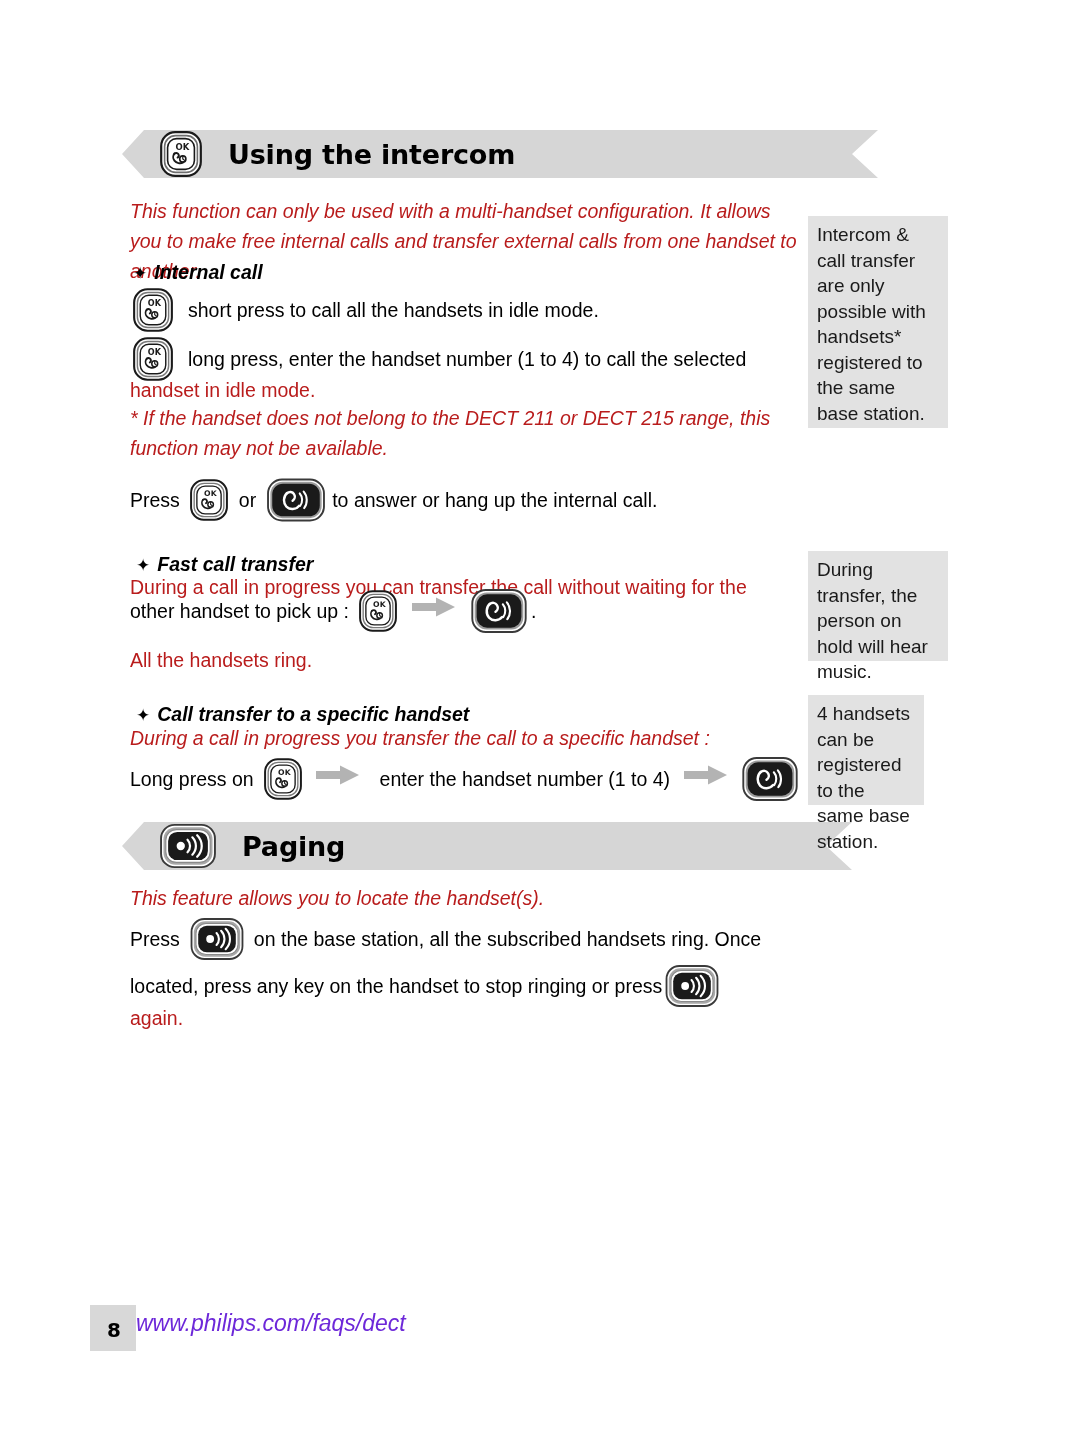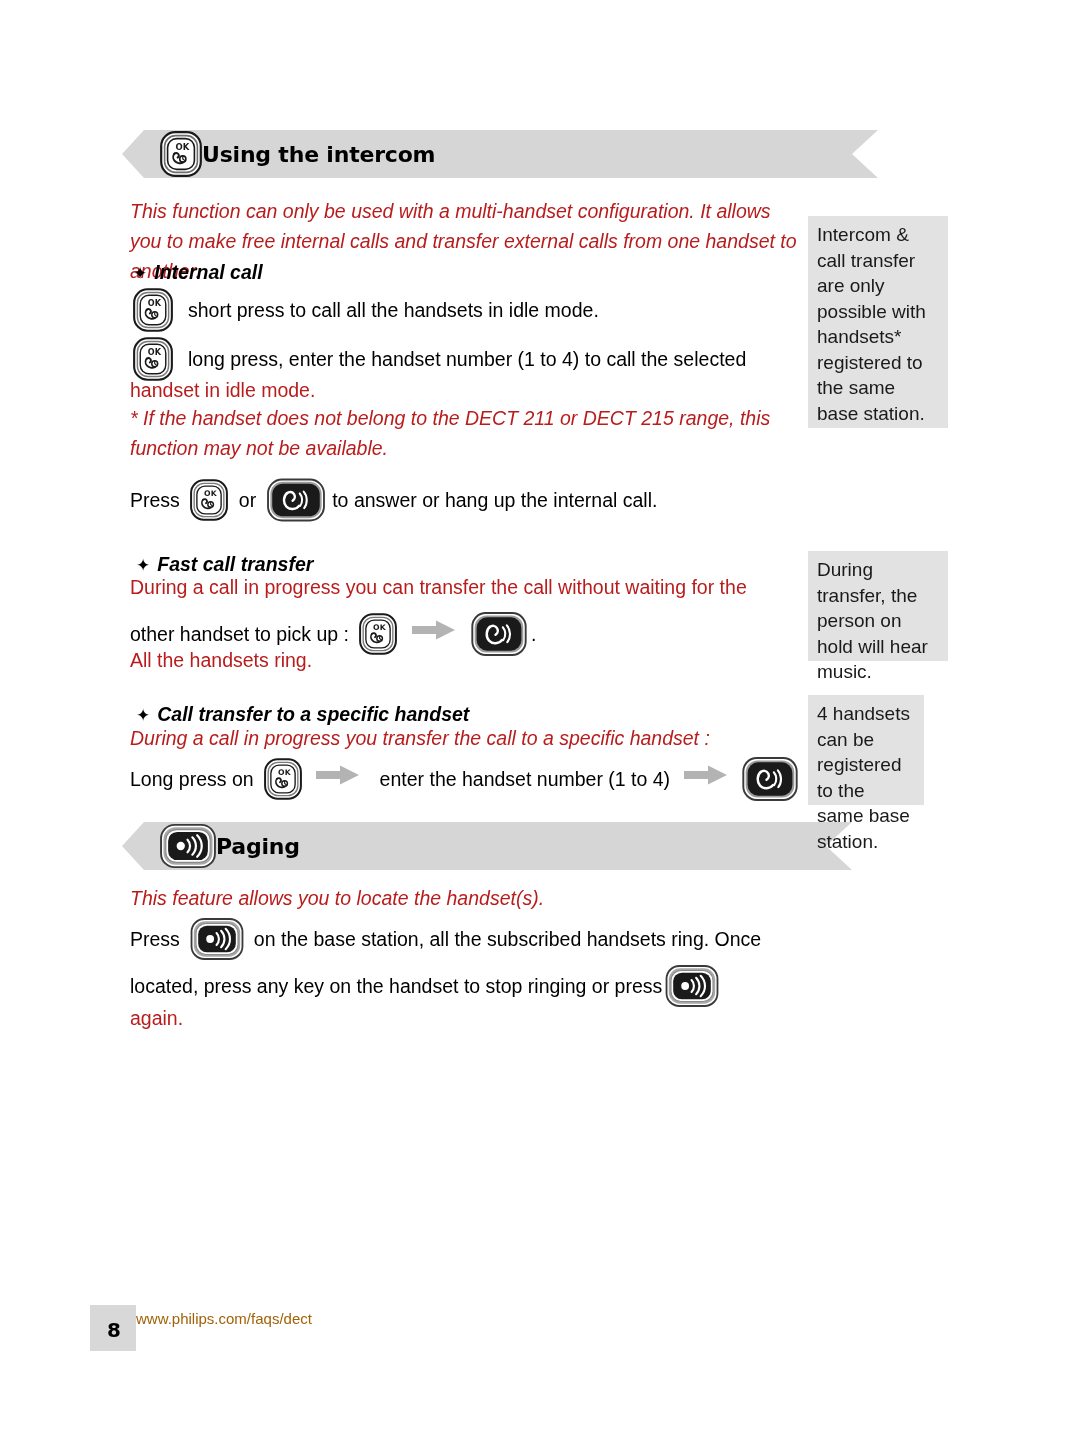--- a/index.html
+++ b/index.html
@@ -37,24 +37,24 @@
   .banner .banner-inner {
     position: relative;
     display: flex;
     align-items: center;
     height: 100%;
     padding-left: 38px;
   }
   .banner-title {
     font-family: "DejaVu Sans", sans-serif;
     font-weight: bold;
-    font-size: 22px;
+    font-size: 27px;
     letter-spacing: -0.2px;
     color: #000;
-    margin-left: 0;
+    margin-left: 26px;
     white-space: nowrap;
   }
 
   
   .icon {
     display: inline-block;
     vertical-align: middle;
     position: relative;
     flex: none;
   }
@@ -121,22 +121,23 @@
   .footer-num {
     position: absolute;
     font-family: "DejaVu Sans", sans-serif;
     font-weight: bold;
     font-size: 20px;
     color: #000;
   }
   .footer-url {
     position: absolute;
     font-family: "Liberation Sans", sans-serif;
-    font-size: 15px;
-    color: #a16207;
+    font-size: 23px;
+    color: #6d28d9;
+    font-style: italic;
   }
 </style>
 </head>
 <body>
 
 <div class="page">
 
   <div class="banner" style="left:122px; top:130px; width:756px;">
     <div class="banner-bg"></div>
     <div class="banner-inner">
@@ -244,21 +245,21 @@
     <span style="width:7px" class="gap"></span>
     <span>to answer or hang up the internal call.</span>
   </div>
 
   <div class="sub-head" style="left:136px; top:550px;">
     <span class="diamond">✦</span><span>Fast call transfer</span>
   </div>
 
   <div class="txt" style="left:130px; top:572px; width:680px;">During a call in progress you can transfer the call without waiting for the</div>
 
-  <div class="row" style="left:130px; top:612px;">
+  <div class="row" style="left:130px; top:589px;">
     <span>other handset to pick up :</span>
     <span style="width:10px" class="gap"></span>
     <span class="icon">
       <svg width="38" height="42" viewBox="0 0 42 46">
         <rect x="1.2" y="1.2" width="39.6" height="43.6" rx="14" ry="14" fill="#ffffff" stroke="#1a1a1a" stroke-width="2.2"></rect>
         <rect x="4.6" y="4.6" width="32.8" height="36.8" rx="11" ry="11" fill="none" stroke="#7a7a7a" stroke-width="1.5"></rect>
         <rect x="7.6" y="7.6" width="26.8" height="30.8" rx="9" ry="9" fill="none" stroke="#1a1a1a" stroke-width="1.5"></rect>
         <text x="22.5" y="18.5" font-family="DejaVu Sans, sans-serif" font-size="8.5" font-weight="bold" fill="#1a1a1a" text-anchor="middle">OK</text>
         <g fill="none" stroke="#1a1a1a" stroke-width="1.9" stroke-linecap="round">
           <path d="M14.5 22.5 C12.8 24.4 12.8 27.6 14.4 29.6 C16.3 32.1 20.3 33.2 23.2 31.4"></path>

